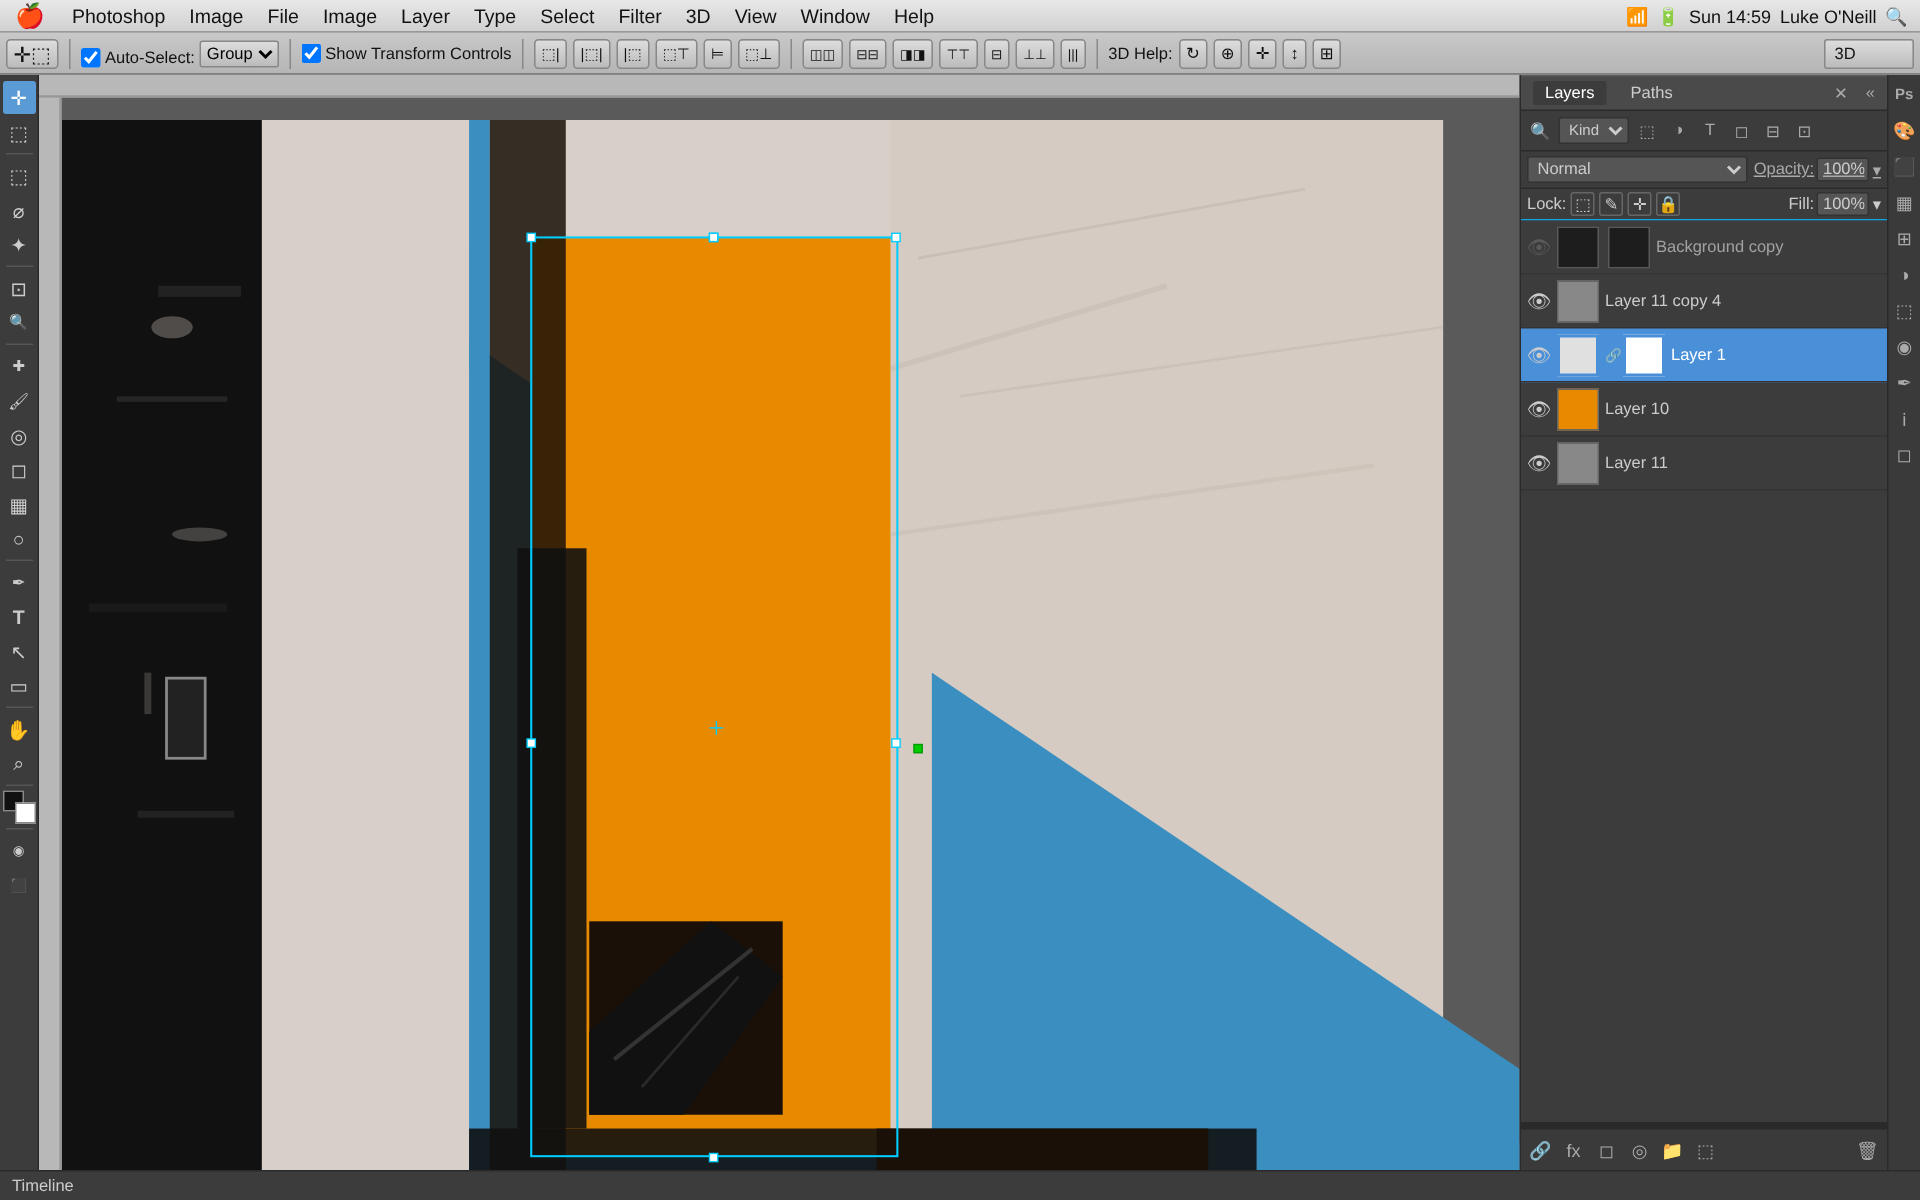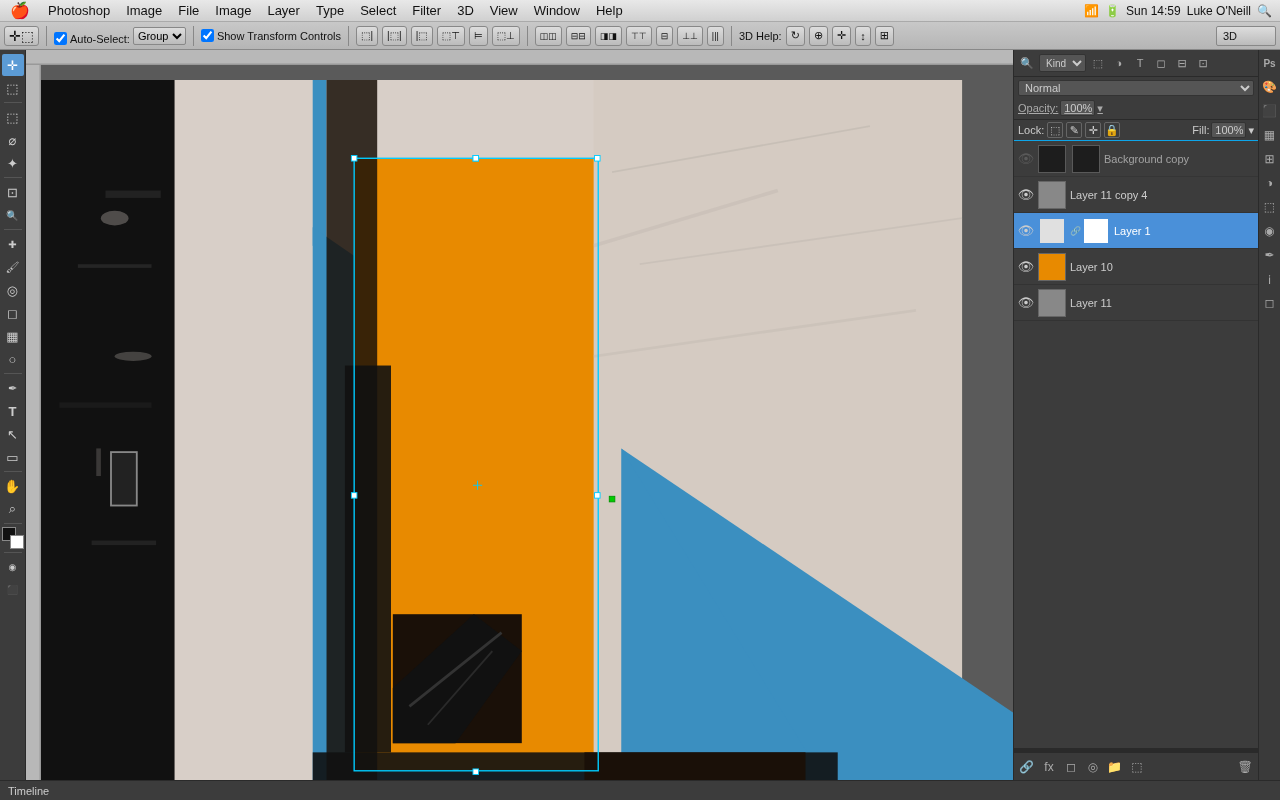--- a/index.html
+++ b/index.html
@@ -62,21 +62,21 @@
     .panel-header { height: 24px; background: #4a4a4a; display: flex; align-items: center; padding: 0 8px; gap: 8px; border-bottom: 1px solid #2a2a2a; border-top: 1px solid #5a5a5a; }
     .panel-tab { padding: 2px 8px; font-size: 11px; color: #ccc; cursor: pointer; border-radius: 2px; }
     .panel-tab.active { background: #3c3c3c; color: white; }
     .panel-close { margin-left: auto; font-size: 11px; color: #aaa; cursor: pointer; }
     .panel-minimize { font-size: 11px; color: #aaa; cursor: pointer; margin-left: 4px; }
 
     .panel-controls { padding: 4px; display: flex; align-items: center; gap: 3px; border-bottom: 1px solid #2a2a2a; }
     .panel-controls .ctrl-icon { width: 18px; height: 18px; display: flex; align-items: center; justify-content: center; font-size: 11px; color: #aaa; cursor: pointer; }
     .panel-select-sm { height: 18px; background: #555; border: 1px solid #333; color: #ccc; font-size: 10px; border-radius: 2px; padding: 0 2px; }
 
-    .blend-row { display: flex; gap: 4px; padding: 3px 4px; border-bottom: 1px solid #2a2a2a; flex-direction: column; }
+    .blend-row { display: flex; align-items: center; gap: 4px; padding: 3px 4px; border-bottom: 1px solid #2a2a2a; }
     .blend-select { flex: 1; height: 18px; background: #555; border: 1px solid #333; color: #ccc; font-size: 11px; border-radius: 2px; padding: 0 2px; }
     .opacity-row { display: flex; align-items: center; gap: 2px; font-size: 11px; color: #aaa; text-decoration: underline; }
     .opacity-val { width: 35px; height: 16px; background: #555; border: 1px solid #333; color: #ccc; font-size: 11px; text-align: right; padding: 0 2px; border-radius: 2px; }
 
     .lock-row { display: flex; align-items: center; gap: 3px; padding: 2px 4px; border-bottom: 1px solid #0ea5e9; }
     .lock-icon { width: 16px; height: 16px; display: flex; align-items: center; justify-content: center; font-size: 11px; color: #ccc; border: 1px solid #666; border-radius: 2px; cursor: pointer; }
     .fill-row { margin-left: auto; display: flex; align-items: center; gap: 2px; }
 
     .layers-list { flex: 1; overflow-y: auto; background: #3c3c3c; }
     .layer-row { height: 36px; display: flex; align-items: center; padding: 0 4px; gap: 4px; border-bottom: 1px solid #333; cursor: pointer; }
@@ -290,20 +290,26 @@
         <line x1="469" y1="440" x2="479" y2="440" stroke="#00ccff" stroke-width="1"></line>
         <line x1="474" y1="435" x2="474" y2="445" stroke="#00ccff" stroke-width="1"></line>
       </svg>
     </div>
   </div>
 
   <div id="right-panels">
 
     <div id="layers-panel">
 
+      <div class="panel-header">
+        <div class="panel-tab active">Layers</div>
+        <div class="panel-tab">Paths</div>
+        <div class="panel-close">✕</div>
+        <div class="panel-minimize">«</div>
+      </div>
 
       <div class="panel-controls">
         <div class="ctrl-icon">🔍</div>
         <select class="panel-select-sm">
           <option>Kind</option>
         </select>
         <div class="ctrl-icon">⬚</div>
         <div class="ctrl-icon">◑</div>
         <div class="ctrl-icon">T</div>
         <div class="ctrl-icon">◻</div>

